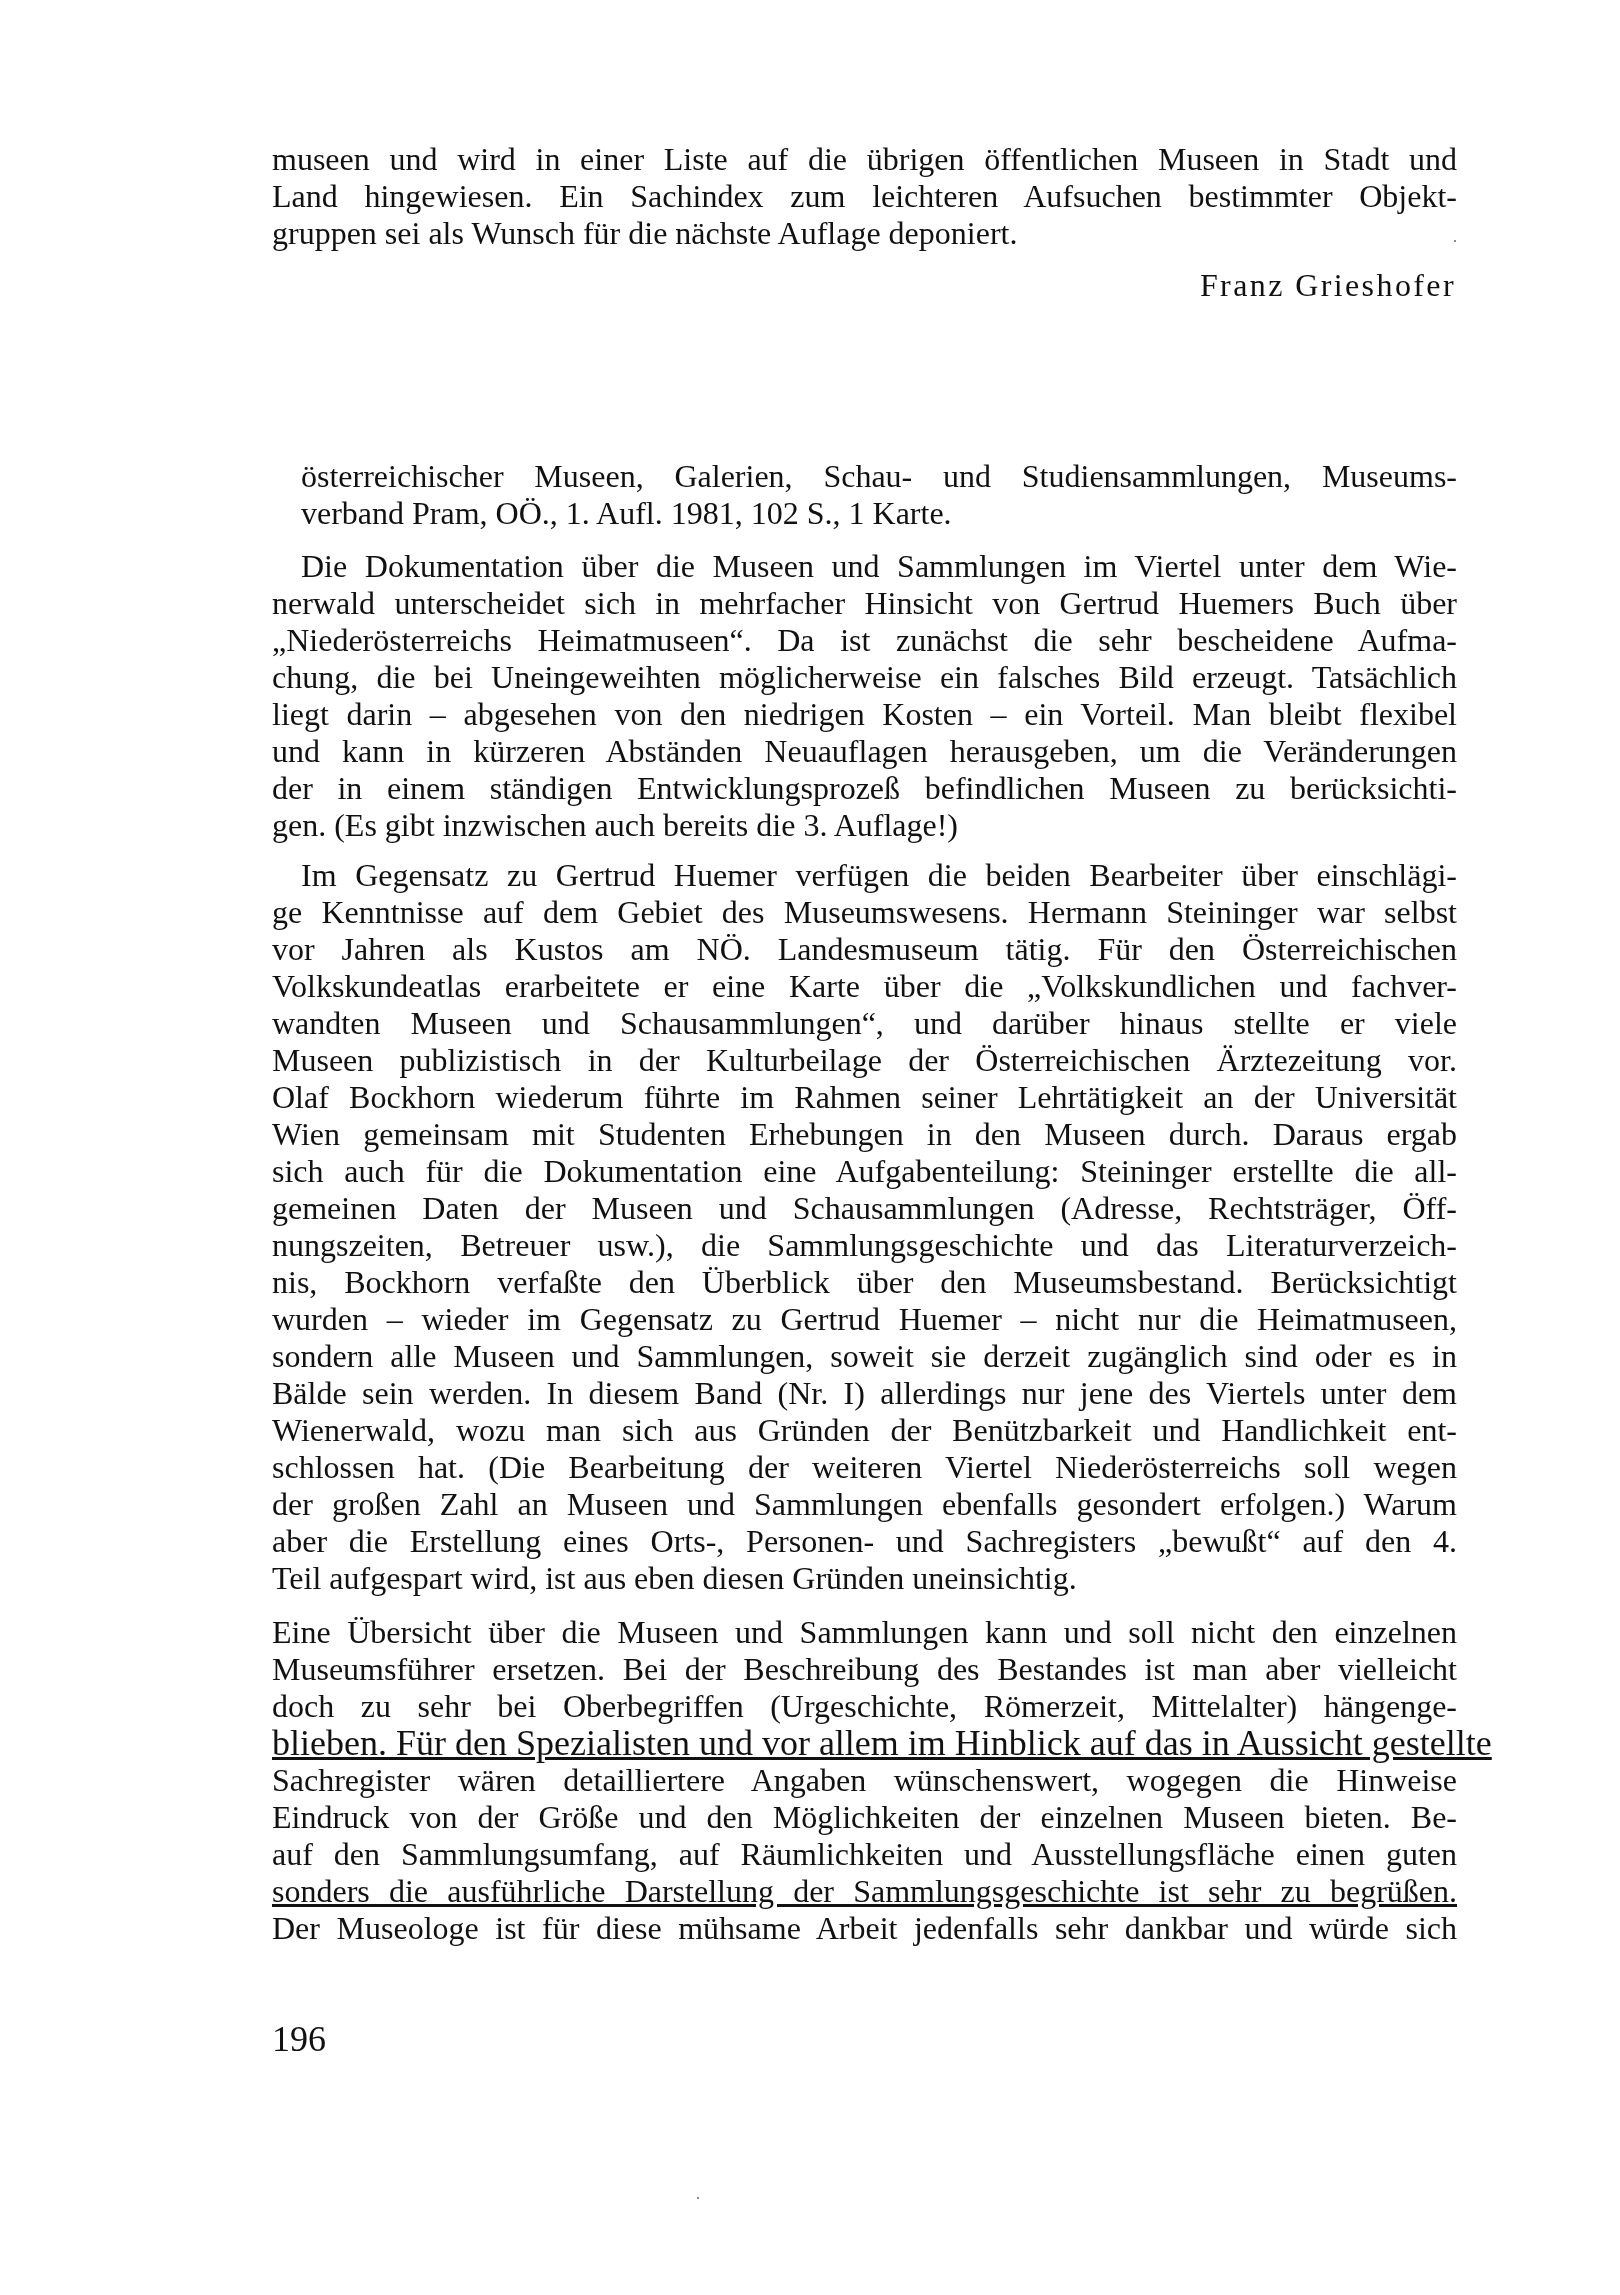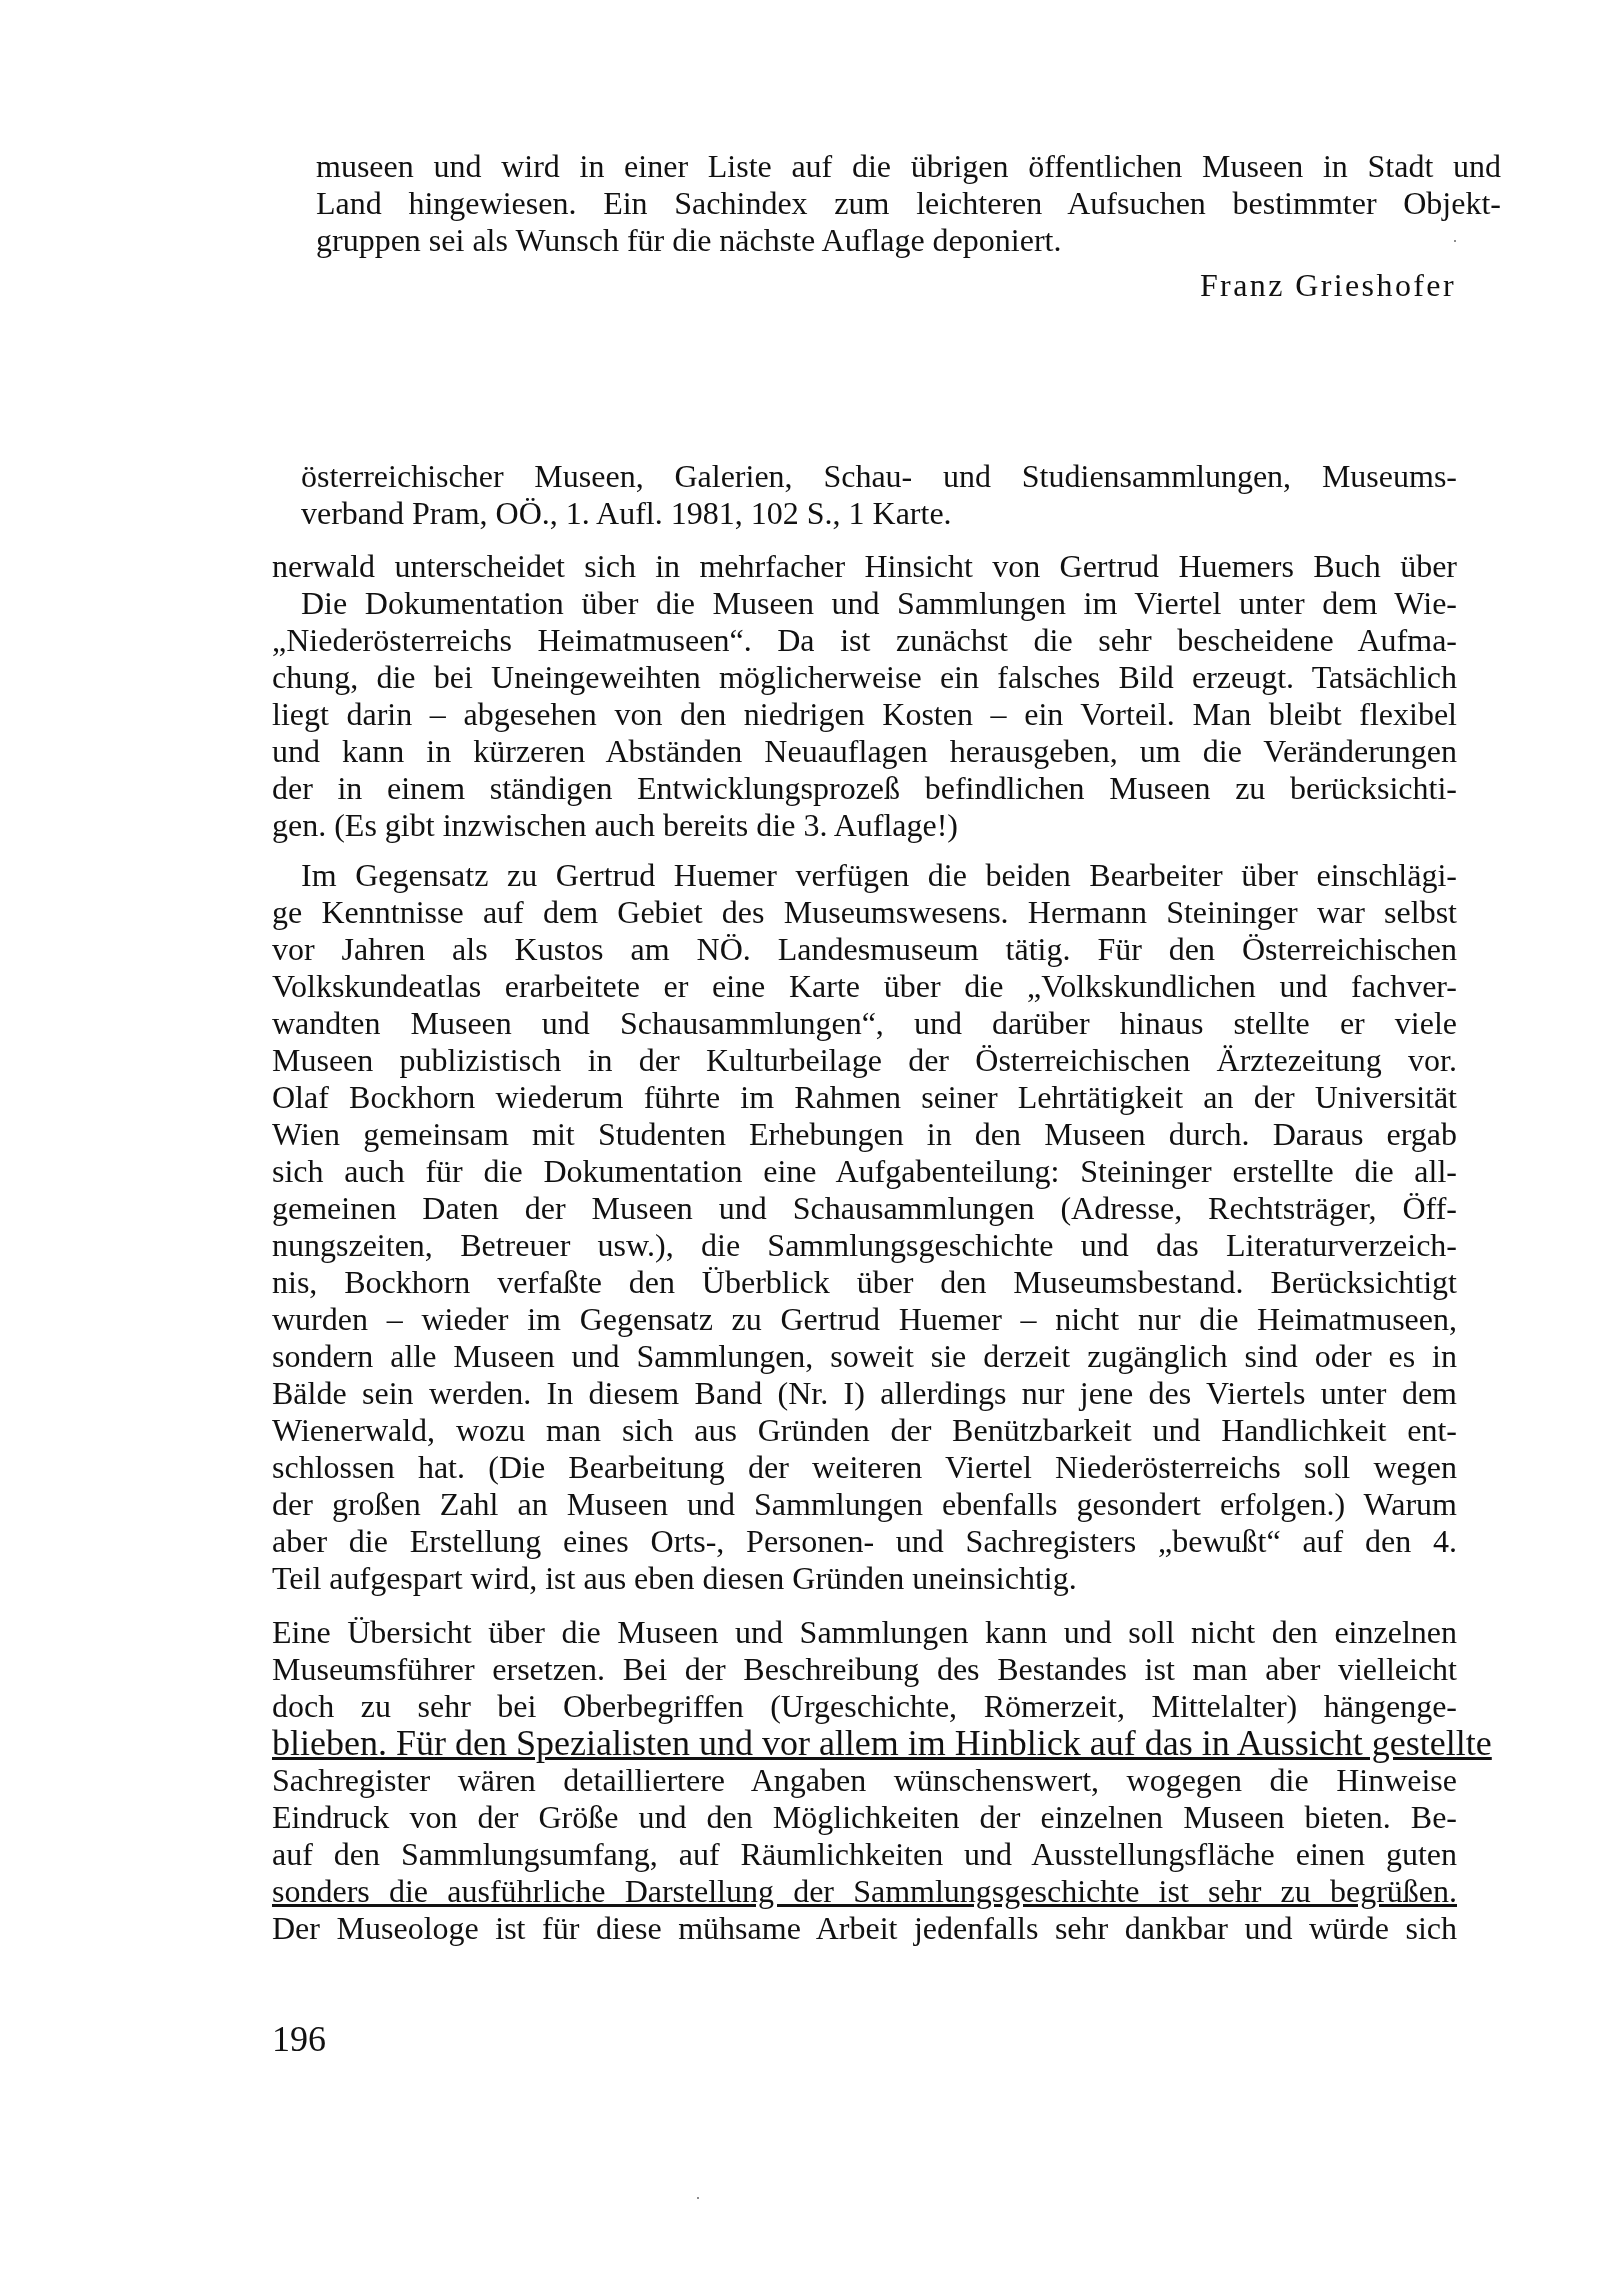--- a/index.html
+++ b/index.html
@@ -21,39 +21,39 @@
     position: absolute; right: 165px; top: 267px; font-size: 32px; letter-spacing: 2.4px; margin-left: 44px;
   }
   .page-number { position: absolute; left: 272px; top: 2018px; font-size: 36px; }
   .speck { position: absolute; width: 2.4px; height: 2.4px; background: #666; border-radius: 50%; }
 </style>
 </head>
 <body>
 
 <div class="page">
 
-  <div class="block" style="top:148px;margin-left:44px;">
+  <div class="block" style="top:141px;">
     <span class="line" style="font-size: 32px; display: block;">museen und wird in einer Liste auf die übrigen öffentlichen Museen in Stadt und</span>
     <span class="line" style="font-size: 32px; display: block;">Land hingewiesen. Ein Sachindex zum leichteren Aufsuchen bestimmter Objekt-</span>
     <span class="line last" style="font-size: 32px; display: block;">gruppen sei als Wunsch für die nächste Auflage deponiert.</span>
   </div>
   <div class="signature">Franz Grieshofer</div>
 
   <div class="block" style="top:384px;">
     <span class="line" style="font-size: 32px; display: block;">
       </span>
     <span class="line hang" style="font-size: 32px; display: block;">
       </span>
     <span class="line hang" style="font-size: 32px; display: block;">österreichischer Museen, Galerien, Schau- und Studiensammlungen, Museums-</span>
     <span class="line hang last" style="font-size: 32px; display: block;">verband Pram, OÖ., 1. Aufl. 1981, 102 S., 1 Karte.</span>
   </div>
 
   <div class="block" style="top:548px;">
+    <span class="line indent" style="font-size: 32px; display: block;">Die Dokumentation über die Museen und Sammlungen im Viertel unter dem Wie-</span>
     <span class="line" style="font-size: 32px; display: block;">nerwald unterscheidet sich in mehrfacher Hinsicht von Gertrud Huemers Buch über</span>
-    <span class="line indent" style="font-size: 32px; display: block;">Die Dokumentation über die Museen und Sammlungen im Viertel unter dem Wie-</span>
     <span class="line" style="font-size: 32px; display: block;">„Niederösterreichs Heimatmuseen“. Da ist zunächst die sehr bescheidene Aufma-</span>
     <span class="line" style="font-size: 32px; display: block;">chung, die bei Uneingeweihten möglicherweise ein falsches Bild erzeugt. Tatsächlich</span>
     <span class="line" style="font-size: 32px; display: block;">liegt darin – abgesehen von den niedrigen Kosten – ein Vorteil. Man bleibt flexibel</span>
     <span class="line" style="font-size: 32px; display: block;">und kann in kürzeren Abständen Neuauflagen herausgeben, um die Veränderungen</span>
     <span class="line" style="font-size: 32px; display: block;">der in einem ständigen Entwicklungsprozeß befindlichen Museen zu berücksichti-</span>
     <span class="line last" style="font-size: 32px; display: block;">gen. (Es gibt inzwischen auch bereits die 3. Auflage!)</span>
   </div>
 
   <div class="block" style="top:857px;">
     <span class="line indent" style="font-size: 32px; display: block;">Im Gegensatz zu Gertrud Huemer verfügen die beiden Bearbeiter über einschlägi-</span>

